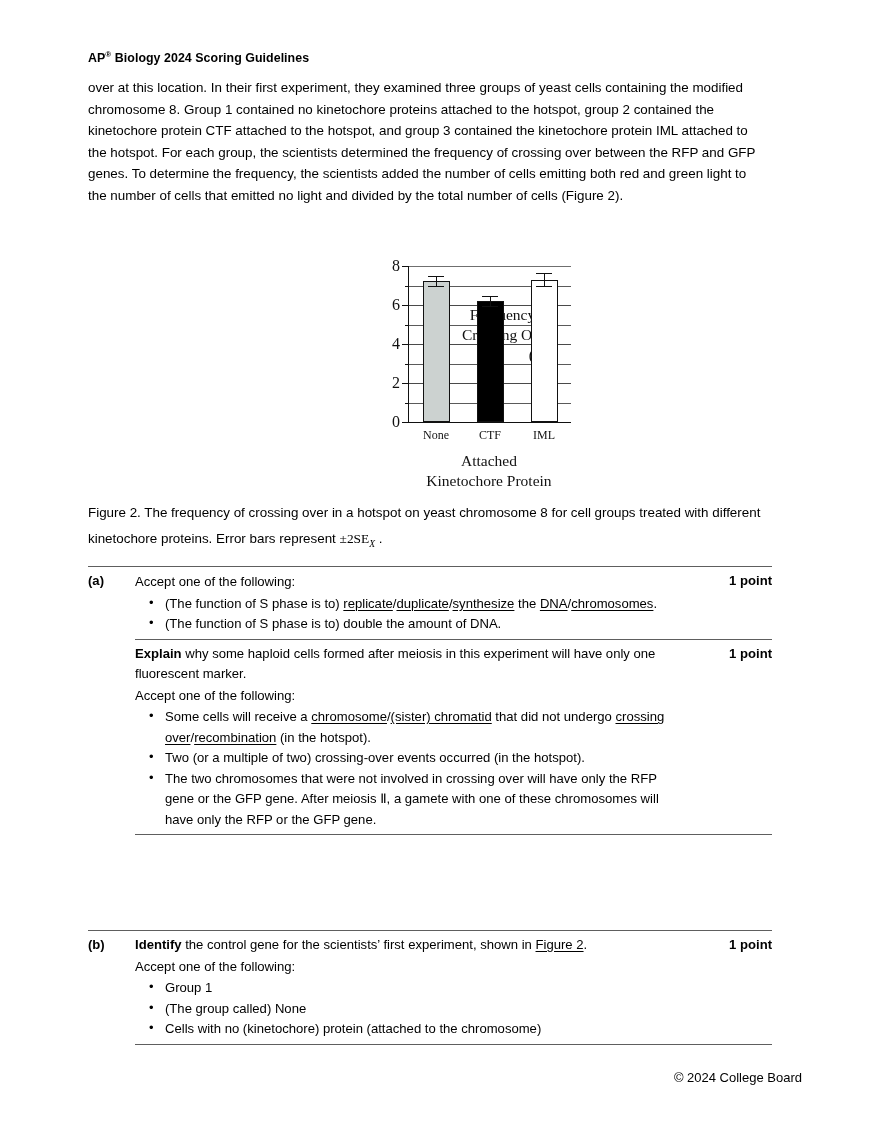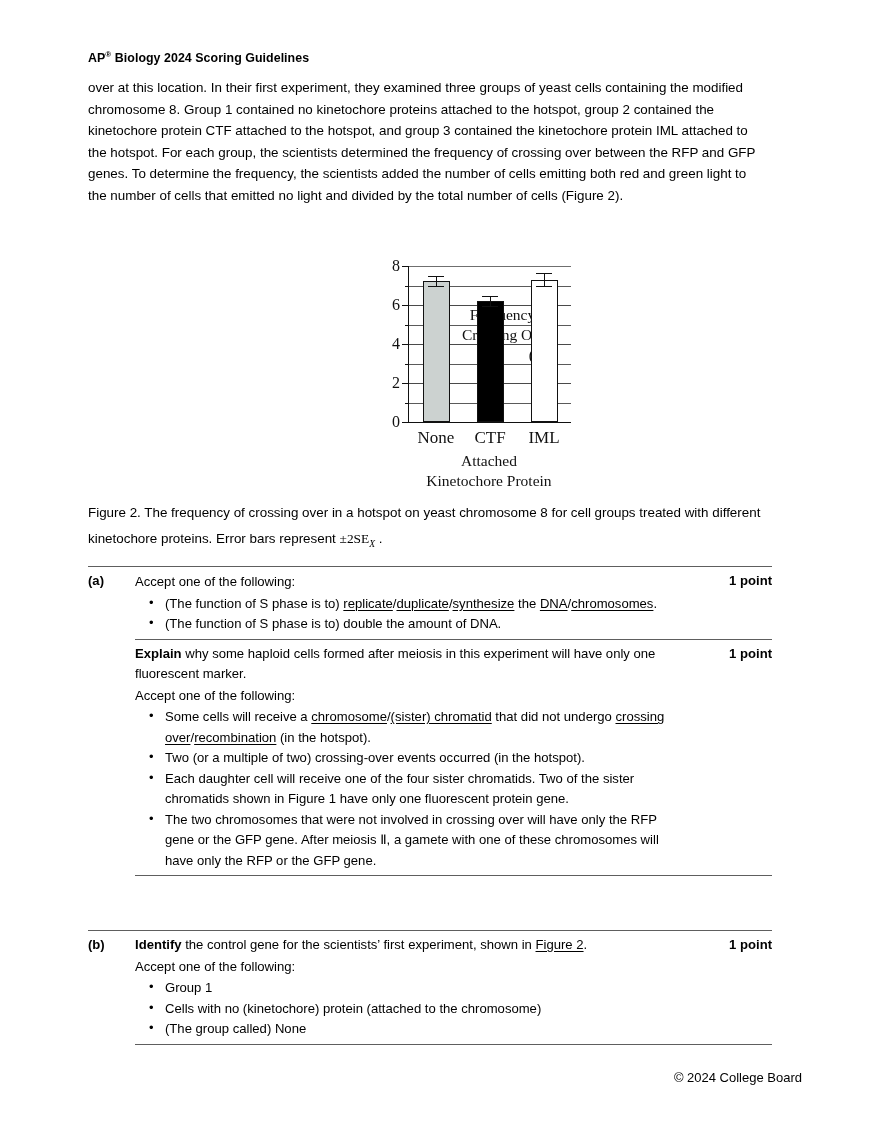--- a/index.html
+++ b/index.html
@@ -128,21 +128,21 @@
   .errcap {
     position: absolute;
     height: 0;
     border-top: 1.8px solid #111;
   }
   .xtlabel {
     position: absolute;
     top: 100%;
     margin-top: 6px;
     transform: translateX(-50%);
-    font-size: 17px;
+    font-size: 12px;
     font-family: "Liberation Serif", serif;
     white-space: nowrap;
     color: #111;
   }
   .xaxis-title {
     position: absolute;
     left: 118px;
     width: 162px;
     top: 208px;
     text-align: center;
@@ -344,40 +344,39 @@
       </div>
       <div class="rule-inner"></div>
       <div class="row">
         <div class="col-letter"></div>
         <div class="col-body">
           <div class="prompt"><b>Explain</b><span> why some haploid cells formed after meiosis in this experiment will have only one fluorescent marker.</span></div>
           <div class="accept">Accept one of the following:</div>
           <ul class="bullets">
             <li><span>Some cells will receive a </span><u>chromosome</u><span>/</span><u>(sister) chromatid</u><span> that did not undergo </span><u>crossing over</u><span>/</span><u>recombination</u><span> (in the hotspot).</span></li>
             <li><span>Two (or a multiple of two) crossing-over events occurred (in the hotspot).</span></li>
-            <li><span>Each daughter cell will receive one of the four sister chromatids. Two of the sister chromatids shown in Figure 1 have only one fluorescent protein gene.</span></li>
             <li><span>The two chromosomes that were not involved in crossing over will have only the RFP gene or the GFP gene. After meiosis </span><span class="roman">Ⅱ</span><span>, a gamete with one of these chromosomes will have only the RFP or the GFP gene.</span></li>
           </ul>
         </div>
         <div class="col-points">1 point</div>
       </div>
       <div class="rule-inner"></div>
     </div>
 
   <div class="rubric part-b" id="rubric-b">
       <div class="rule-full"></div>
       <div class="row">
         <div class="col-letter">(b)</div>
         <div class="col-body">
           <div class="prompt"><b>Identify</b><span> the control gene for the scientists’ first experiment, shown in </span><u>Figure 2</u><span>.</span></div>
           <div class="accept">Accept one of the following:</div>
           <ul class="bullets">
             <li><span>Group 1</span></li>
+            <li><span>(The group called) None</span></li>
             <li><span>Cells with no (kinetochore) protein (attached to the chromosome)</span></li>
-            <li><span>(The group called) None</span></li>
           </ul>
         </div>
         <div class="col-points">1 point</div>
       </div>
       <div class="rule-inner"></div>
     </div>
 
   <div class="footer">© 2024 College Board</div>
 
 </div>

